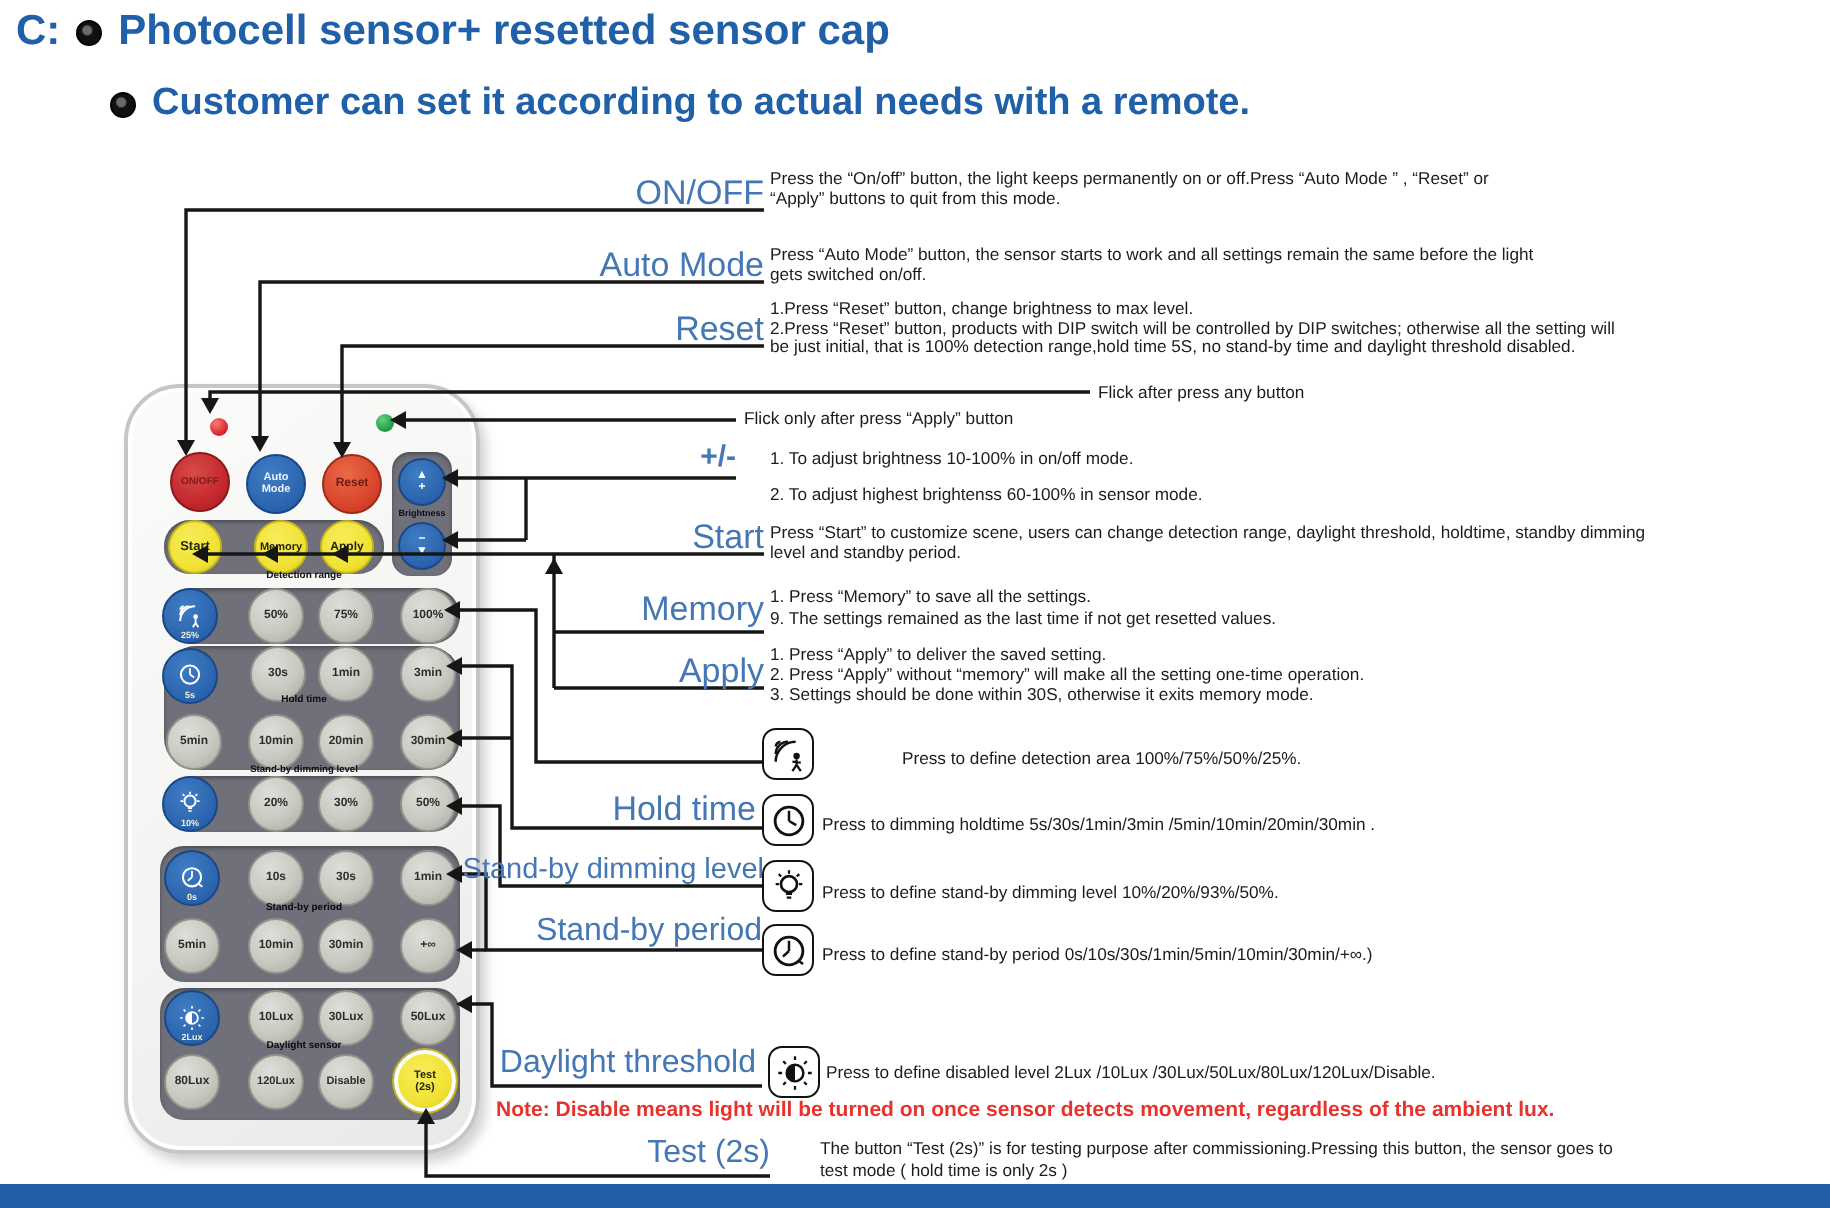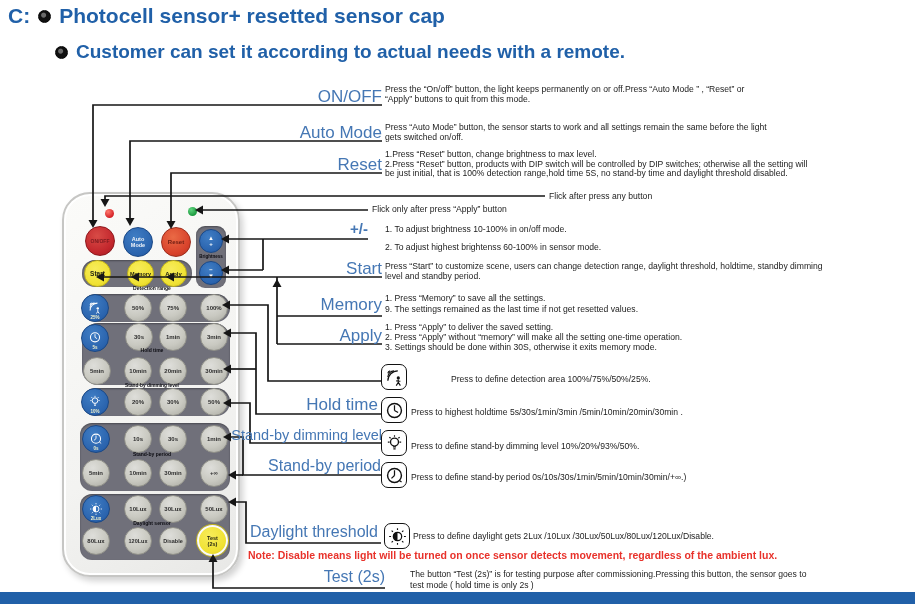--- a/index.html
+++ b/index.html
@@ -289,22 +289,22 @@
   <div class="desc desc-gap" style="left:385px;top:220px;">1. To adjust brightness 10-100% in on/off mode.
 2. To adjust highest brightenss 60-100% in sensor mode.</div>
   <div class="desc" style="left:385px;top:261px;">Press “Start” to customize scene, users can change detection range, daylight threshold, holdtime, standby dimming
 level and standby  period.</div>
   <div class="desc" style="left:385px;top:293px;line-height:11px;">1. Press “Memory” to save all the settings.
 9. The settings remained as the last time if not get resetted values.</div>
   <div class="desc" style="left:385px;top:322px;">1. Press “Apply” to deliver the saved setting.
 2. Press “Apply” without  “memory”  will make all the setting one-time operation.
 3. Settings should be done within 30S, otherwise it exits memory mode.</div>
   <div class="desc" style="left:411px;top:374px;padding-left:40px;">Press to define detection area 100%/75%/50%/25%.</div>
-  <div class="desc" style="left:411px;top:407px;">Press to highest holdtime 5s/30s/1min/3min /5min/10min/20min/30min .</div>
+  <div class="desc" style="left:411px;top:407px;">Press to dimming holdtime 5s/30s/1min/3min /5min/10min/20min/30min .</div>
   <div class="desc" style="left:411px;top:441px;">Press to define stand-by dimming level 10%/20%/93%/50%.</div>
   <div class="desc" style="left:411px;top:472px;">Press to define stand-by period  0s/10s/30s/1min/5min/10min/30min/+∞.)</div>
-  <div class="desc" style="left:413px;top:531px;">Press to define  daylight gets 2Lux /10Lux /30Lux/50Lux/80Lux/120Lux/Disable.</div>
+  <div class="desc" style="left:413px;top:531px;">Press to define  disabled level 2Lux /10Lux /30Lux/50Lux/80Lux/120Lux/Disable.</div>
   <div class="note" style="left:248px;top:549px;">Note: Disable means light will be turned on once sensor detects movement, regardless of the ambient lux.</div>
   <div class="desc" style="left:410px;top:569px;line-height:11px;">The button   “Test (2s)”   is for testing purpose after commissioning.Pressing this button, the sensor goes to
 test mode ( hold time is only 2s )</div>
 
   <div class="bottombar"></div>
 </div>
 
 </body></html>

